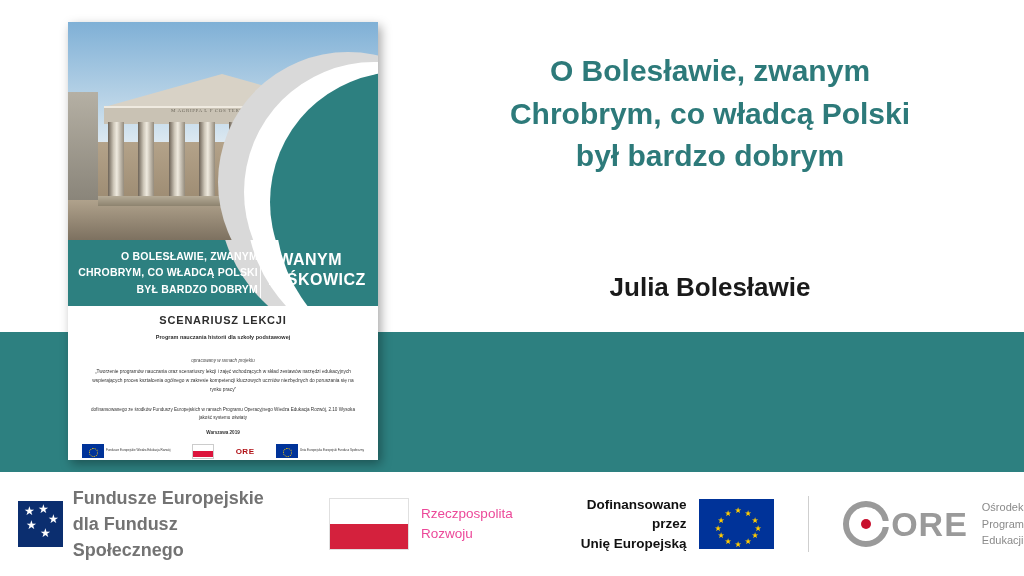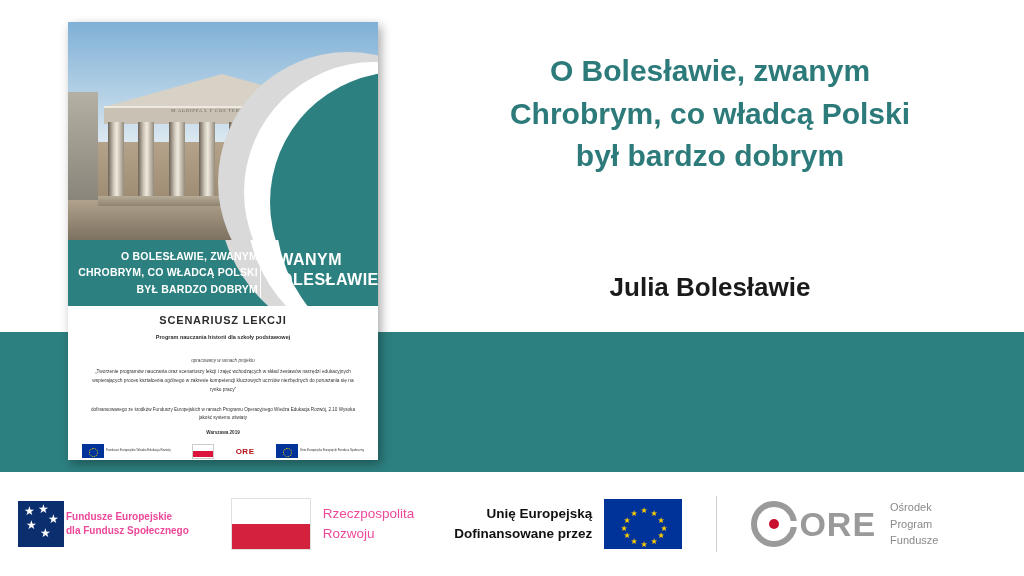--- a/index.html
+++ b/index.html
@@ -353,24 +353,24 @@
     font-size: 12px;
     line-height: 1;
   }
   .fe-box {
     width: 46px; height: 46px;
     background: #0b2e6f;
     position: relative;
     display: inline-block;
   }
   .fe-text {
-    margin-left: 2px;
-    font-size: 10px;
-    font-weight: bold;
-    color: #ec4899;
+    margin-left: 10px;
+    font-size: 18px;
+    font-weight: bold;
+    color: #737373;
     line-height: 1.45;
   }
 
   .pl-logo { margin-left: 42px; display:flex; align-items:center;}
   .pl-flag {
     width: 78px; height: 50px;
     background: #ffffff;
     border: 1px solid #e0e0e0;
     position: relative;
   }
@@ -496,21 +496,21 @@
     </div>
 
     <div class="cover-title">
       <div>O BOLESŁAWIE, ZWANYM</div>
       <div>CHROBRYM, CO WŁADCĄ POLSKI</div>
       <div>BYŁ BARDZO DOBRYM</div>
     </div>
     <div class="cover-divider"></div>
     <div class="cover-author">
       <div>ZWANYM</div>
-      <div>BOLESŁAWIE</div>
+      <div>MIŚKOWICZ</div>
     </div>
 
     <div class="cover-lower">
       <div class="cover-scen">SCENARIUSZ LEKCJI</div>
       <div class="cover-sub">Program nauczania historii dla szkoły podstawowej</div>
       <div class="cover-para-label">opracowany w ramach projektu</div>
       <div class="cover-para">„Tworzenie programów nauczania oraz scenariuszy lekcji i zajęć wchodzących w skład zestawów narzędzi edukacyjnych wspierających proces kształcenia ogólnego w zakresie kompetencji kluczowych uczniów niezbędnych do poruszania się na rynku pracy”</div>
       <div class="cover-para2">dofinansowanego ze środków Funduszy Europejskich w ramach Programu Operacyjnego Wiedza Edukacja Rozwój, 2.10 Wysoka jakość systemu oświaty</div>
       <div class="cover-city">Warszawa 2019</div>
       <div class="cover-logos">
@@ -559,22 +559,22 @@
     <div class="foot-item pl-logo">
       <div class="pl-flag"></div>
       <div class="pl-text">
         <div>Rzeczpospolita</div>
         <div>Rozwoju</div>
       </div>
     </div>
 
     <div class="foot-item eu-block">
       <div class="eu-text">
+        <div>Dofinansowane przez</div>
         <div>Unię Europejską</div>
-        <div>Dofinansowane przez</div>
       </div>
       <div class="eu-flag">
         <span class="st" style="left:36px; top:8px;">★</span>
         <span class="st" style="left:46px; top:11px;">★</span>
         <span class="st" style="left:53px; top:18px;">★</span>
         <span class="st" style="left:56px; top:26px;">★</span>
         <span class="st" style="left:53px; top:33px;">★</span>
         <span class="st" style="left:46px; top:39px;">★</span>
         <span class="st" style="left:36px; top:42px;">★</span>
         <span class="st" style="left:26px; top:39px;">★</span>
@@ -586,19 +586,19 @@
     </div>
 
     <div class="divider-v"></div>
 
     <div class="foot-item ore-block">
       <div class="ore-mark"></div>
       <div class="ore-word">ORE</div>
       <div class="ore-sub">
         <div>Ośrodek</div>
         <div>Program</div>
-        <div>Fundusze</div>
+        <div>Edukacji</div>
       </div>
     </div>
 
   </div>
 
 </div>
 
 </body></html>

